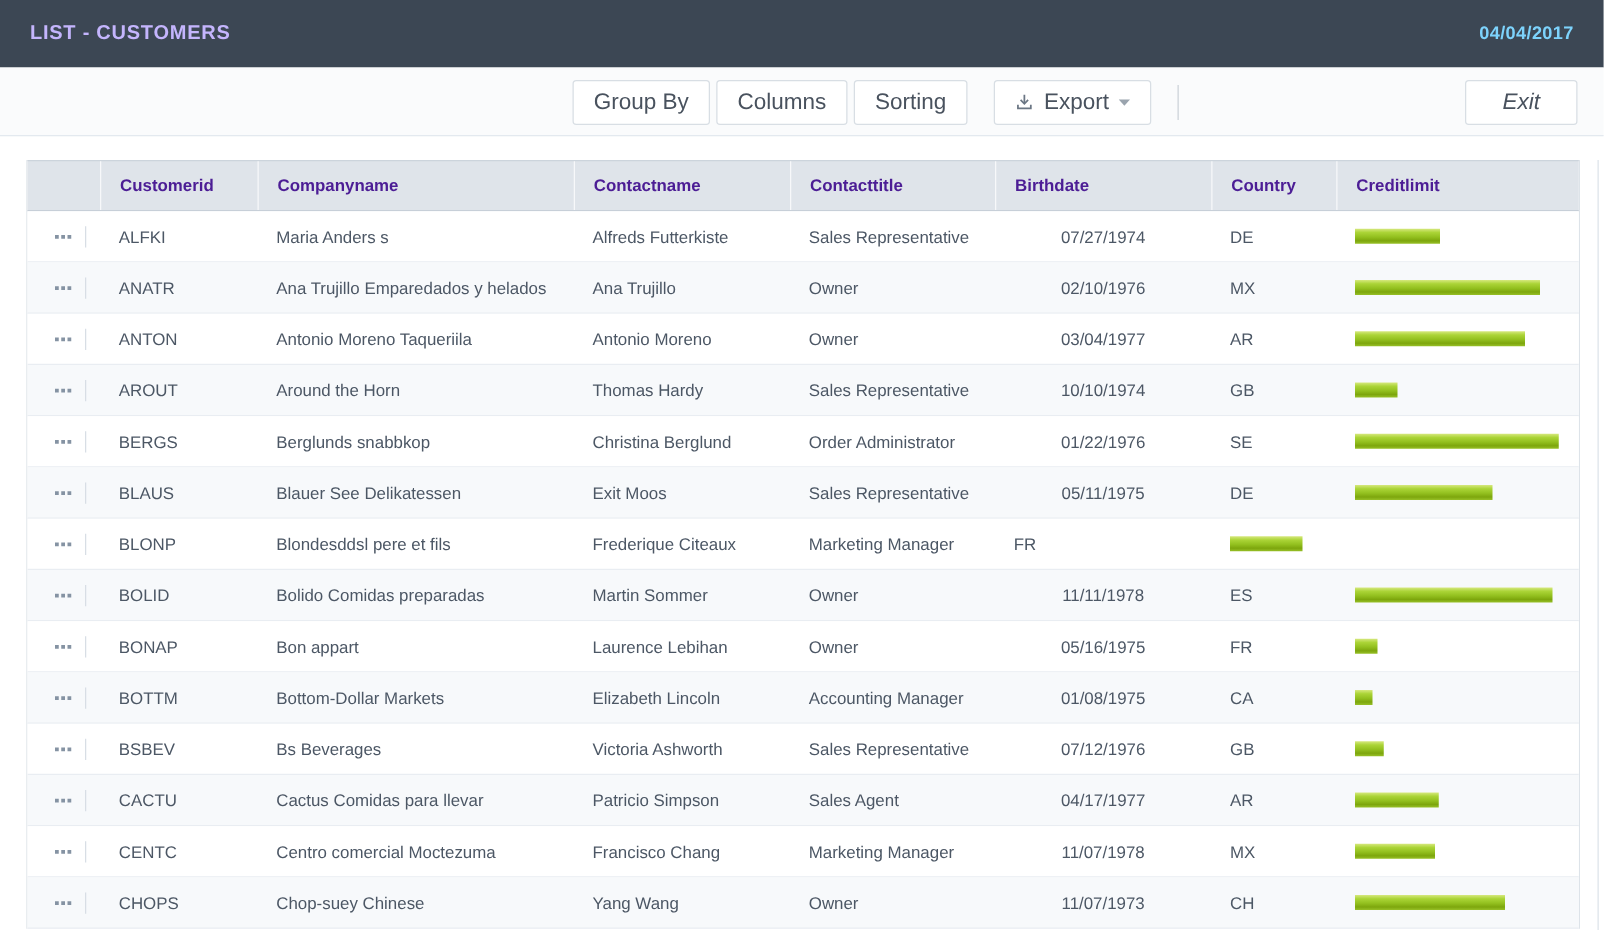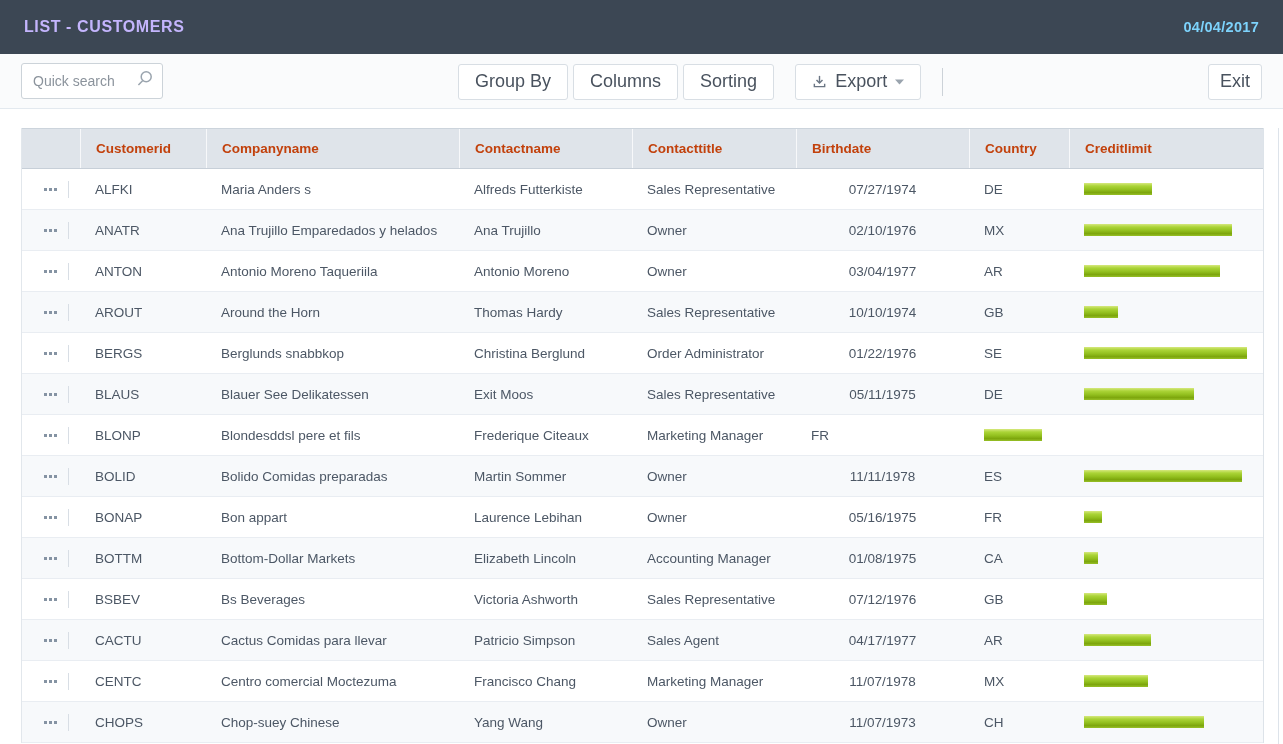--- a/index.html
+++ b/index.html
@@ -28,21 +28,21 @@
   .btn svg { display:block; }
   .toolbar-divider { width:1px; height:28px; background:#ccd2d8; margin-left:16px; }
   .exit-wrap { position:absolute; right:21px; top:0; height:55px; display:flex; align-items:center; }
 
   
   .grid { margin:19px 0 0 21px; width:1243px; border-left:1px solid #e2e7ec;
     border-right:1px solid #dde3e9; }
   .grid-header { display:grid; grid-template-columns:58px 126px 253px 173px 164px 173px 100px 194px;
     height:41px; background:#dfe4ea; border-top:1px solid #ccd4dc; border-bottom:1px solid #c7cfd8; }
   .grid-header .hcell { display:flex; align-items:center; padding-left:15px;
-    color:#c2410c; font-size:13.5px; font-weight:700;
+    color:#4c1d95; font-size:13.5px; font-weight:700;
     border-left:1px solid rgba(255,255,255,.75); cursor:pointer; }
   .grid-header .hcell:first-child { border-left:none; }
   .grid-body .row { display:grid; grid-template-columns:58px 126px 253px 173px 164px 173px 100px 194px;
     height:41px; border-bottom:1px solid #e9edf2; background:#fff; }
   .grid-body .row:nth-child(even) { background:#f7f9fb; }
   .cell { display:flex; align-items:center; padding-left:15px; font-size:13.5px;
     color:#4c5765; overflow:hidden; white-space:nowrap; }
   .cell.center { justify-content:center; padding-left:0; }
   .cell.actions { padding-left:20px; }
   .dots { display:flex; gap:2px; cursor:pointer; padding:6px 2px; }
@@ -55,29 +55,20 @@
 </style>
 </head>
 <body>
 
 <div class="topbar">
   <div class="title">LIST - CUSTOMERS</div>
   <div class="date">04/04/2017</div>
 </div>
 
 <div class="toolbar">
-  <div class="searchbox">
-    <input type="text" placeholder="Quick search" style="">
-    <span>
-      <svg width="18" height="18" viewBox="0 0 18 18" fill="none">
-        <circle cx="11.2" cy="6.8" r="5" stroke="#9aa4ae" stroke-width="1.5"></circle>
-        <line x1="7.6" y1="10.7" x2="3.4" y2="15" stroke="#9aa4ae" stroke-width="1.5"></line>
-      </svg>
-    </span>
-  </div>
 
   <div class="center-buttons">
     <button class="btn">
       <span>Group By</span>
     </button>
     <button class="btn">
       <span>Columns</span>
     </button>
     <button class="btn">
       <span>Sorting</span>
@@ -94,21 +85,21 @@
       <span>
         <svg width="9" height="6" viewBox="0 0 9 6">
             <polygon points="0,0.5 9,0.5 4.5,5.5" fill="#9aa4ae"></polygon>
           </svg>
       </span>
     </button>
     <div class="toolbar-divider"></div>
   </div>
 
   <div class="exit-wrap">
-    <button class="btn" style="padding:0 11px;">
+    <button class="btn" style="padding:0 29px;font-style:italic;">
       <span>Exit</span>
     </button>
   </div>
 </div>
 
 <div class="grid">
   <div class="grid-header">
     <div class="hcell"></div>
     <div class="hcell">Customerid</div>
     <div class="hcell">Companyname</div>

